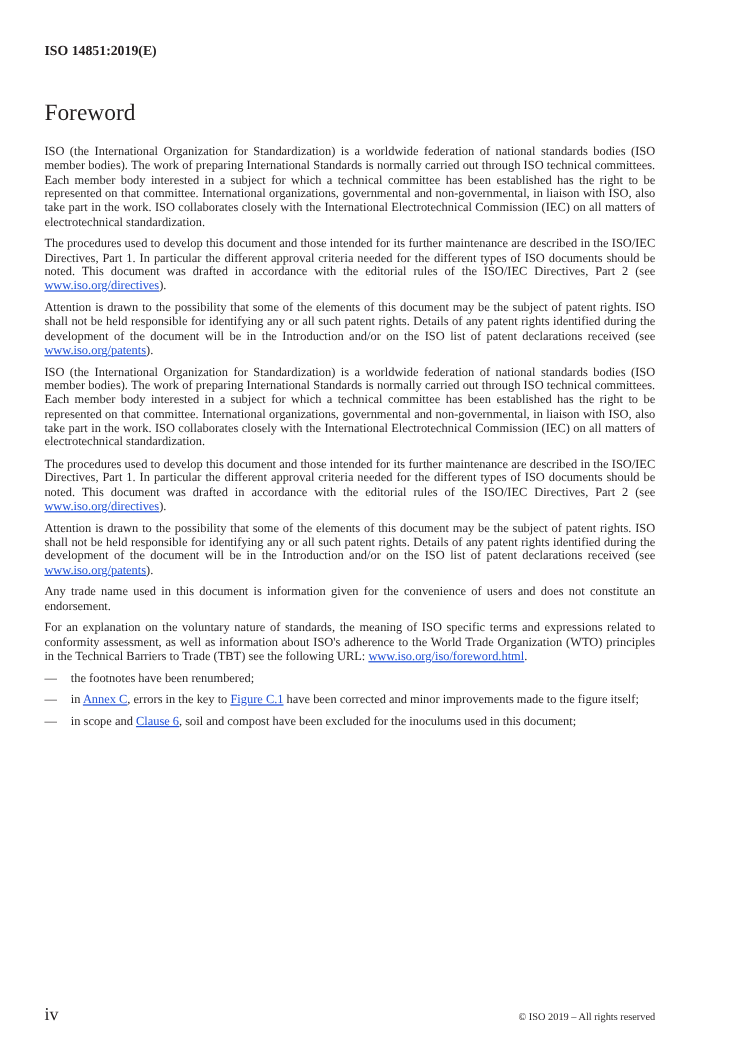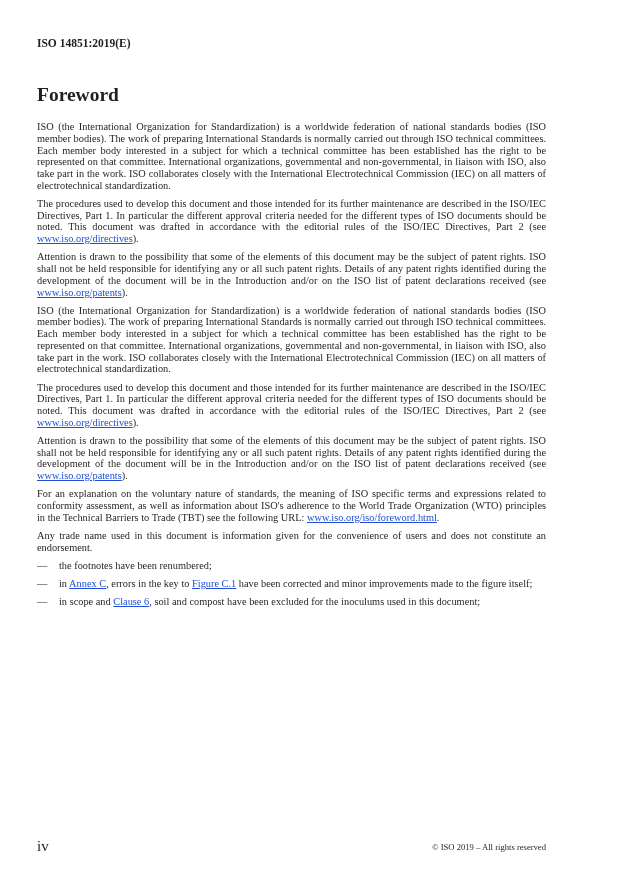--- a/index.html
+++ b/index.html
@@ -7,21 +7,21 @@
   .page {
     position: absolute; left: 37px; top: 0; width: 509px;
     font-family: "Liberation Serif", serif; color: #231f20;
   }
   .doc-id {
     position: absolute; left: 0; top: 37px;
     font-weight: bold; font-size: 11.5px; letter-spacing: 0; text-align: center;
   }
   .title {
     position: absolute; left: 0; top: 84px;
-    font-weight: bold; font-size: 19.5px;
+    font-weight: normal; font-size: 19.5px;
   }
   .body {
     position: absolute; left: 0; top: 121px; width: 509px;
     font-size: 10.35px; line-height: 11.75px; text-align: justify;
   }
   .body p { margin: 0 0 6.4px 0; }
   a.link { color: #1f4fd6; text-decoration: underline; text-align: right; }
   .list { margin: 0; padding: 0; list-style: none; }
   .list li { position: relative; padding-left: 22px; margin: 0 0 6.4px 0; text-align: left; }
   .list li .dash { position: absolute; left: 0; top: 0; }
@@ -45,23 +45,23 @@
     <p><span>The procedures used to develop this document and those intended for its further maintenance are described in the ISO/IEC Directives, Part 1. In particular the different approval criteria needed for the different types of ISO documents should be noted. This document was drafted in accordance with the editorial rules of the ISO/IEC Directives, Part 2 (see </span><a class="link">www.iso.org/directives</a><span>).</span></p>
 
     <p><span>Attention is drawn to the possibility that some of the elements of this document may be the subject of patent rights. ISO shall not be held responsible for identifying any or all such patent rights. Details of any patent rights identified during the development of the document will be in the Introduction and/or on the ISO list of patent declarations received (see </span><a class="link">www.iso.org/patents</a><span>).</span></p>
 
     <p>ISO (the International Organization for Standardization) is a worldwide federation of national standards bodies (ISO member bodies). The work of preparing International Standards is normally carried out through ISO technical committees. Each member body interested in a subject for which a technical committee has been established has the right to be represented on that committee. International organizations, governmental and non-governmental, in liaison with ISO, also take part in the work. ISO collaborates closely with the International Electrotechnical Commission (IEC) on all matters of electrotechnical standardization.</p>
 
     <p><span>The procedures used to develop this document and those intended for its further maintenance are described in the ISO/IEC Directives, Part 1. In particular the different approval criteria needed for the different types of ISO documents should be noted. This document was drafted in accordance with the editorial rules of the ISO/IEC Directives, Part 2 (see </span><a class="link">www.iso.org/directives</a><span>).</span></p>
 
     <p><span>Attention is drawn to the possibility that some of the elements of this document may be the subject of patent rights. ISO shall not be held responsible for identifying any or all such patent rights. Details of any patent rights identified during the development of the document will be in the Introduction and/or on the ISO list of patent declarations received (see </span><a class="link">www.iso.org/patents</a><span>).</span></p>
 
+    <p>Any trade name used in this document is information given for the convenience of users and does not constitute an endorsement.</p>
+
     <p><span>For an explanation on the voluntary nature of standards, the meaning of ISO specific terms and expressions related to conformity assessment, as well as information about ISO's adherence to the World Trade Organization (WTO) principles in the Technical Barriers to Trade (TBT) see the following URL: </span><a class="link">www.iso.org/iso/foreword.html</a><span>.</span></p>
-
-    <p>Any trade name used in this document is information given for the convenience of users and does not constitute an endorsement.</p>
 
 
 
     <ul class="list">
       <li>
         <span class="dash">—</span>
         <span>the footnotes have been renumbered;</span>
       </li>
       <li>
         <span class="dash">—</span>

